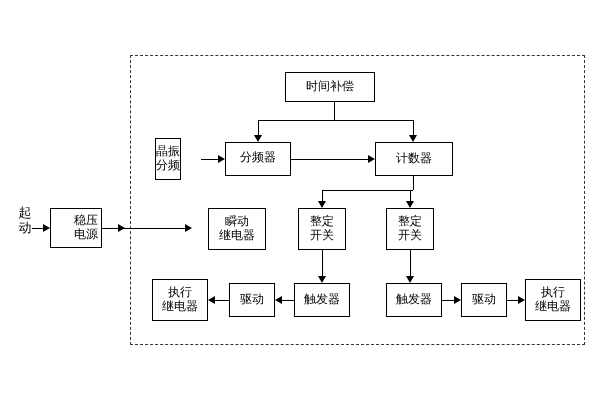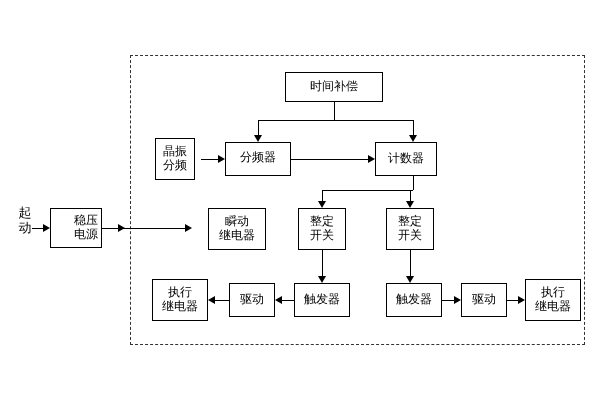--- a/index.html
+++ b/index.html
@@ -59,34 +59,34 @@
   <div class="dashed-region" style="left:130px;top:55px;width:455px;height:290px;"></div>
 
   <div class="label" style="left:10px;top:206px;width:30px;">起
 动</div>
 
   <div class="node" style="left:50px;top:208px;width:52px;height:40px;">
     <span style="white-space:pre-line;margin-left:20px;">稳压
 电源</span>
   </div>
 
-  <div class="node" style="left:285px;top:72px;width:98px;height:30px;">
+  <div class="node" style="left:285px;top:72px;width:90px;height:30px;">
     <span>时间补偿</span>
   </div>
 
-  <div class="node" style="left:155px;top:138px;width:40px;height:42px;">
+  <div class="node" style="left:155px;top:138px;width:26px;height:42px;">
     <span style="white-space:pre-line;">晶振
 分频</span>
   </div>
 
   <div class="node" style="left:225px;top:142px;width:66px;height:34px;font-family:Liberation Mono, monospace;">
     <span>分频器</span>
   </div>
 
-  <div class="node" style="left:375px;top:142px;width:62px;height:34px;">
+  <div class="node" style="left:375px;top:142px;width:78px;height:34px;">
     <span>计数器</span>
   </div>
 
   <div class="node" style="left:192px;top:208px;width:58px;height:42px;margin-left:16px;">
     <span style="white-space:pre-line;">瞬动
 继电器</span>
   </div>
 
   <div class="node" style="left:298px;top:208px;width:48px;height:42px;">
     <span style="white-space:pre-line;">整定

